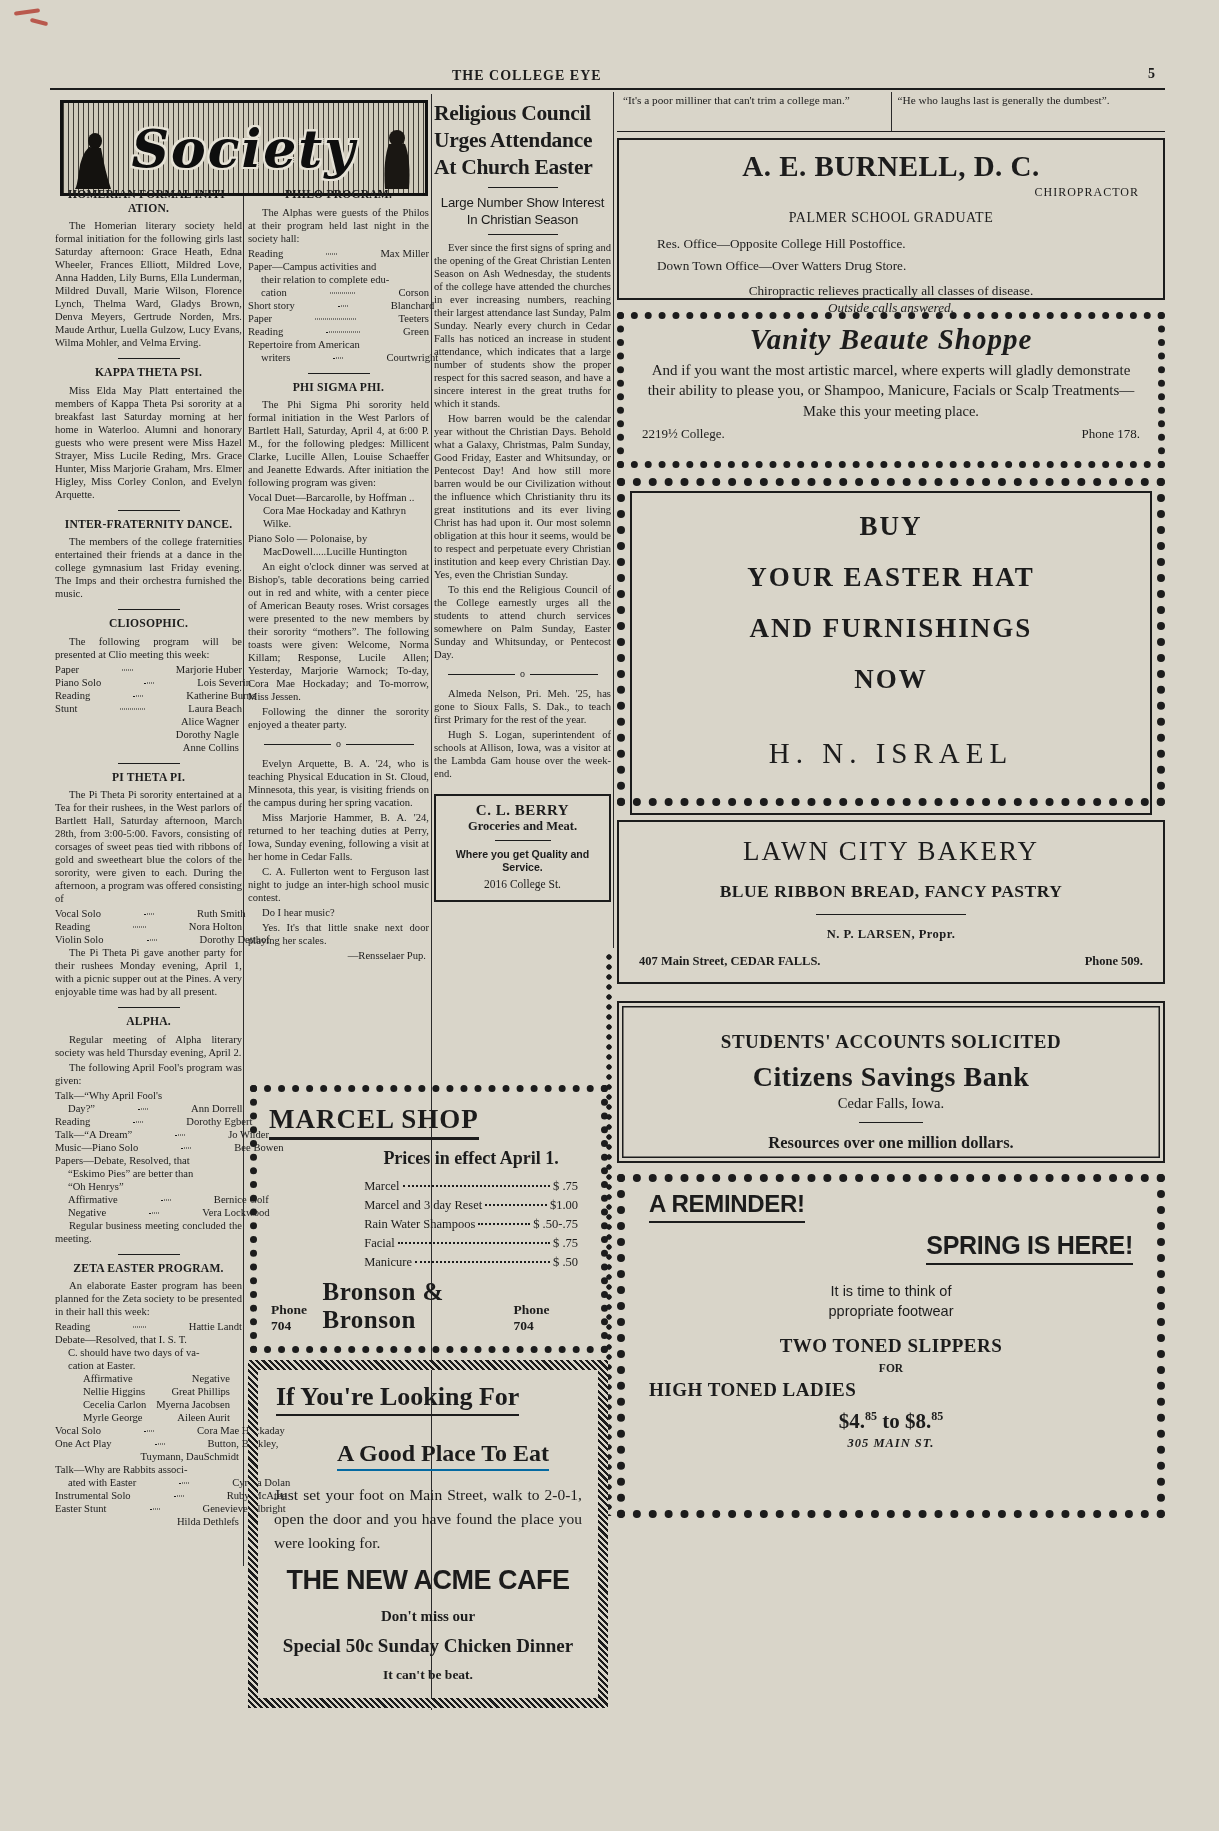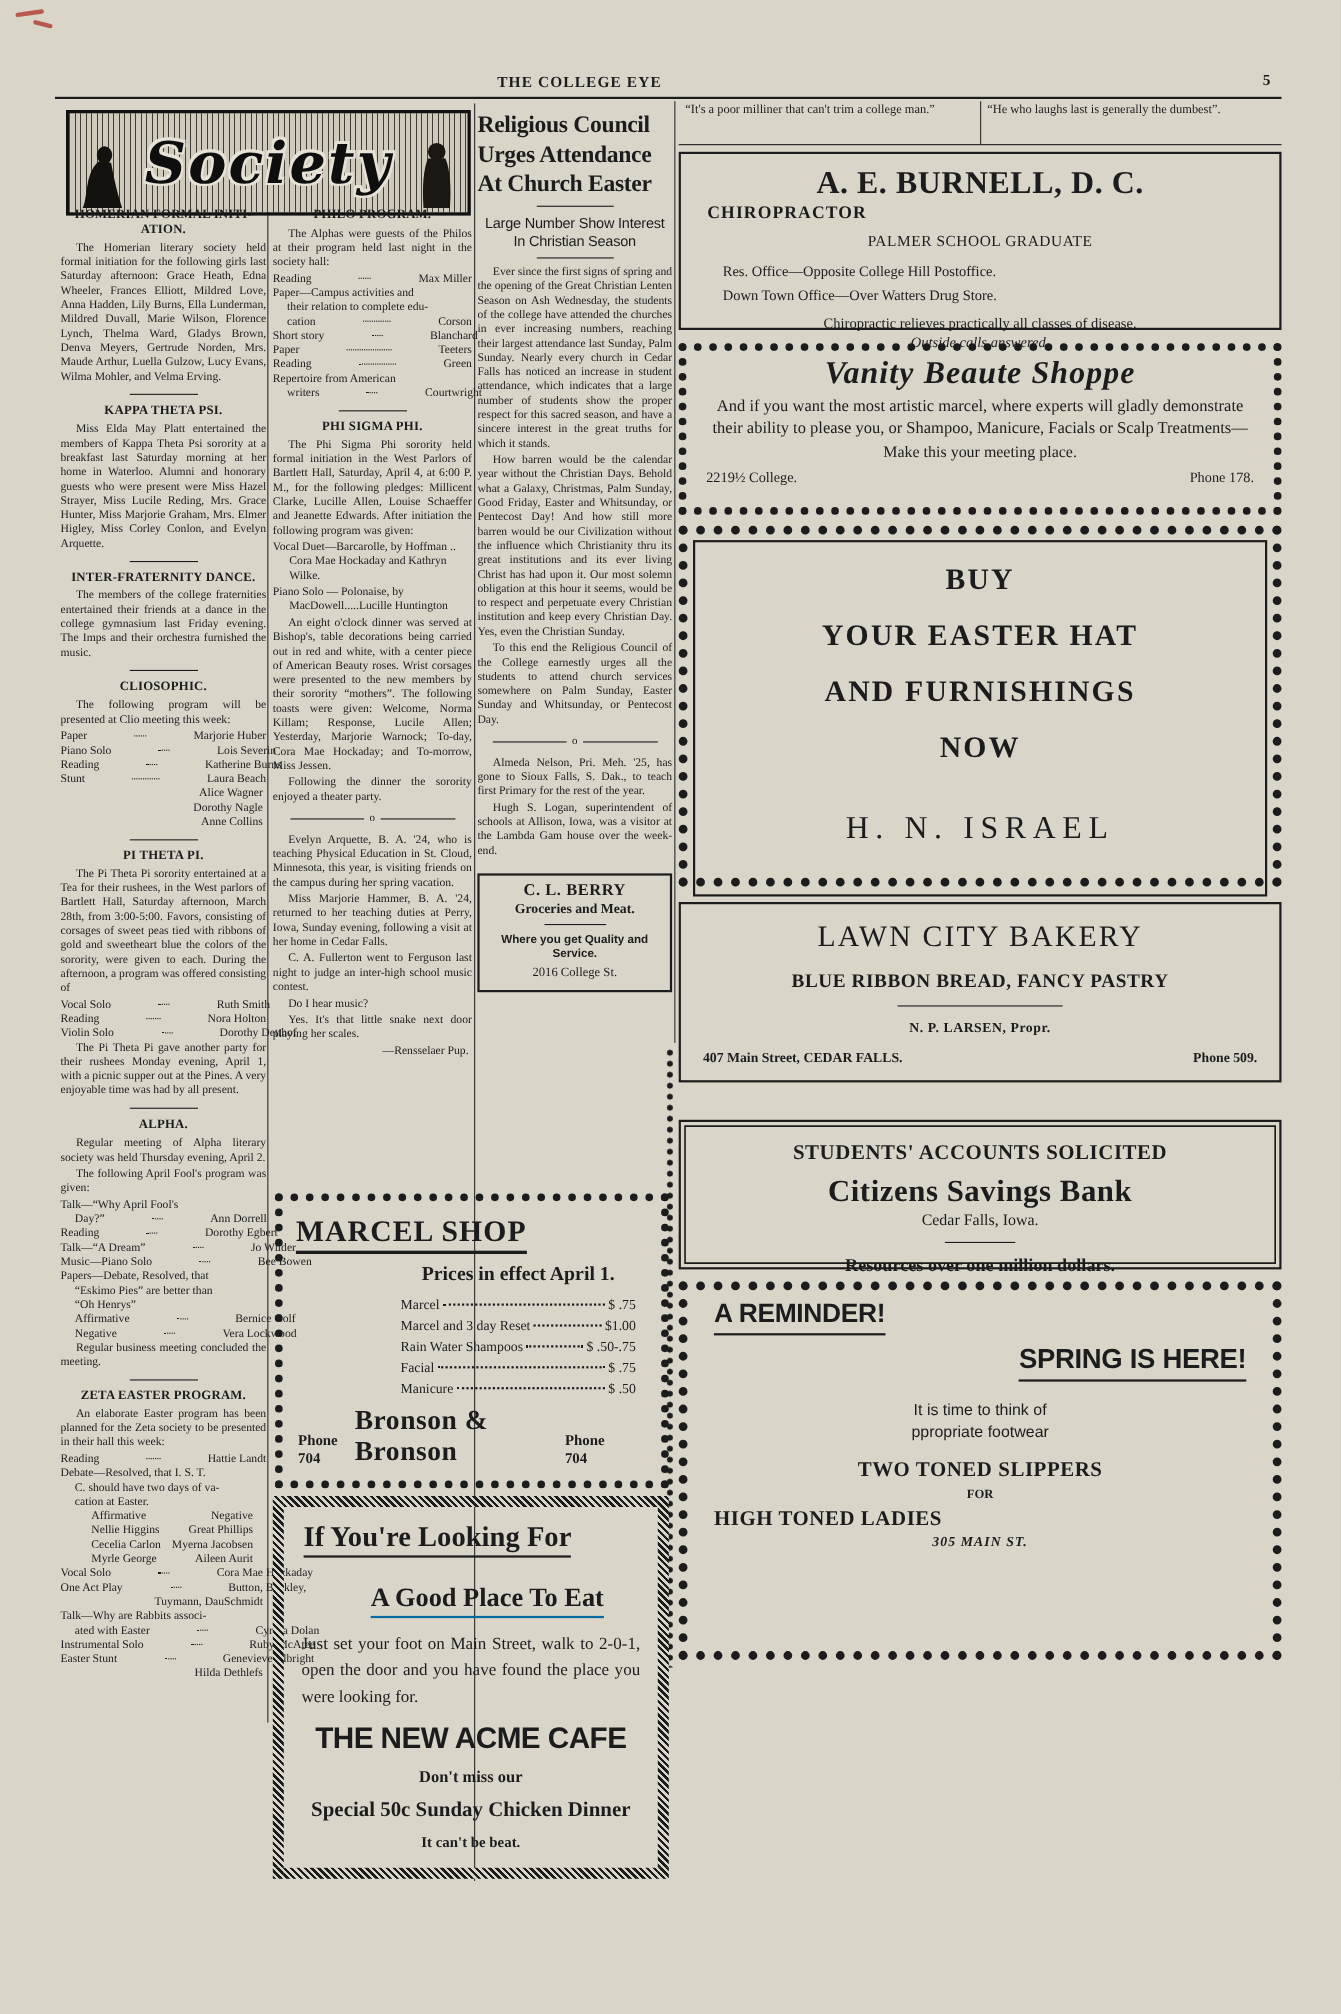--- a/index.html
+++ b/index.html
@@ -99,21 +99,21 @@
   .acme-d3{font-size:13.5px;font-weight:bold;text-align:center;margin-top:10px;}
 
   
   #rightcol{position:absolute;left:617px;top:92px;width:548px;}
   .quotes{display:flex;border-bottom:1.6px solid #1c1c1c;height:40px;font-size:11.3px;line-height:13.5px;}
   .quote{flex:1;padding:2px 6px 4px;text-align:left;}
   .quote+.quote{border-left:1px solid #2a2a2a;}
 
   .burnell{border:2px solid #1c1c1c;margin-top:6px;height:162px;padding:10px 24px;}
   .burnell-name{font-size:29px;font-weight:bold;text-align:center;letter-spacing:.5px;}
-  .burnell-title{font-size:16px;font-weight:bold;text-align:left;letter-spacing:1px;margin-top:2px;}
+  .burnell-title{font-size:12px;font-weight:normal;text-align:right;letter-spacing:1px;margin-top:2px;}
   .burnell-grad{font-size:14px;text-align:center;letter-spacing:.5px;margin-top:10px;}
   .burnell-line{font-size:13.2px;margin:6px 0 0 14px;}
   .burnell-line.first{margin-top:10px;}
   .burnell-rel{font-size:13.2px;text-align:center;margin-top:9px;}
   .burnell-out{font-size:13.2px;font-style:italic;text-align:center;margin-top:1px;}
 
   .vanity{border:7px dotted #1c1c1c;margin-top:12px;height:156px;padding:4px 18px;}
   .vanity-name{font-style:italic;font-weight:bold;font-size:29px;text-align:center;letter-spacing:1px;}
   .vanity-body{font-size:15px;line-height:20px;text-align:center;margin-top:4px;}
   .vanity-meet{font-size:14.5px;text-align:center;margin-top:3px;}
@@ -125,21 +125,21 @@
   .ehat-line.f{margin-top:0;}
   .ehat-name{font-size:29px;letter-spacing:6px;margin-top:42px;}
 
   .bakery{border:2px solid #1c1c1c;margin-top:14px;height:164px;padding:14px 20px 10px;}
   .bakery-name{font-size:27px;letter-spacing:2px;text-align:center;}
   .bakery-l2{font-size:17.5px;font-weight:bold;text-align:center;letter-spacing:.5px;margin-top:14px;}
   .bakery-rule{width:150px;border-top:1.6px solid #1c1c1c;margin:12px auto;}
   .bakery-propr{font-size:12.5px;font-weight:bold;text-align:center;letter-spacing:.5px;}
   .bakery-bottom{display:flex;justify-content:space-between;font-size:12.5px;font-weight:bold;margin-top:12px;}
 
-  .bank{border:2px solid #1c1c1c;margin-top:34px;height:136px;padding:14px 20px;
+  .bank{border:2px solid #1c1c1c;margin-top:17px;height:162px;padding:24px 20px;
      box-shadow:inset 0 0 0 3px #d9d5c9, inset 0 0 0 4.5px #1c1c1c;}
   .bank-sol{font-size:19px;font-weight:bold;text-align:center;letter-spacing:.5px;margin-top:4px;}
   .bank-name{font-size:28px;font-weight:bold;text-align:center;letter-spacing:.5px;margin-top:8px;}
   .bank-city{font-size:14.5px;text-align:center;margin-top:2px;}
   .bank-rule{width:64px;border-top:1.4px solid #1c1c1c;margin:10px auto;}
   .bank-res{font-size:16.5px;font-weight:bold;text-align:center;}
 
   .reminder{border:8px dotted #1c1c1c;margin-top:11px;height:344px;padding:8px 24px;
      font-family:"Liberation Sans",sans-serif;}
   .rem-h1{display:inline-block;font-size:24px;font-weight:bold;border-bottom:2.5px solid #1c1c1c;
@@ -551,17 +551,18 @@
     <div class="reminder" data-name="ad-boysen-shoe">
       <div><span class="rem-h1" data-name="reminder-headline">A REMINDER!</span></div>
       <div class="rem-h2-wrap"><span class="rem-h2" data-name="spring-headline">SPRING IS HERE!</span></div>
       <div class="rem-think">
         <div data-name="reminder-think-1">It is time to think of</div>
         <div data-name="reminder-think-2">ppropriate footwear</div>
       </div>
       <div class="rem-slip" data-name="reminder-slippers">TWO TONED SLIPPERS</div>
       <div class="rem-for" data-name="reminder-for">FOR</div>
       <div class="rem-ladies" data-name="reminder-ladies">HIGH TONED LADIES</div>
+      <div class="rem-price" data-name="reminder-price"><span>$4.</span><sup>85</sup><span> to </span><span>$8.</span><sup>85</sup></div>
       <div class="rem-addr" data-name="boysen-address">305 MAIN ST.</div>
     </div>
 
   </div>
 </div>
 
 </body></html>

